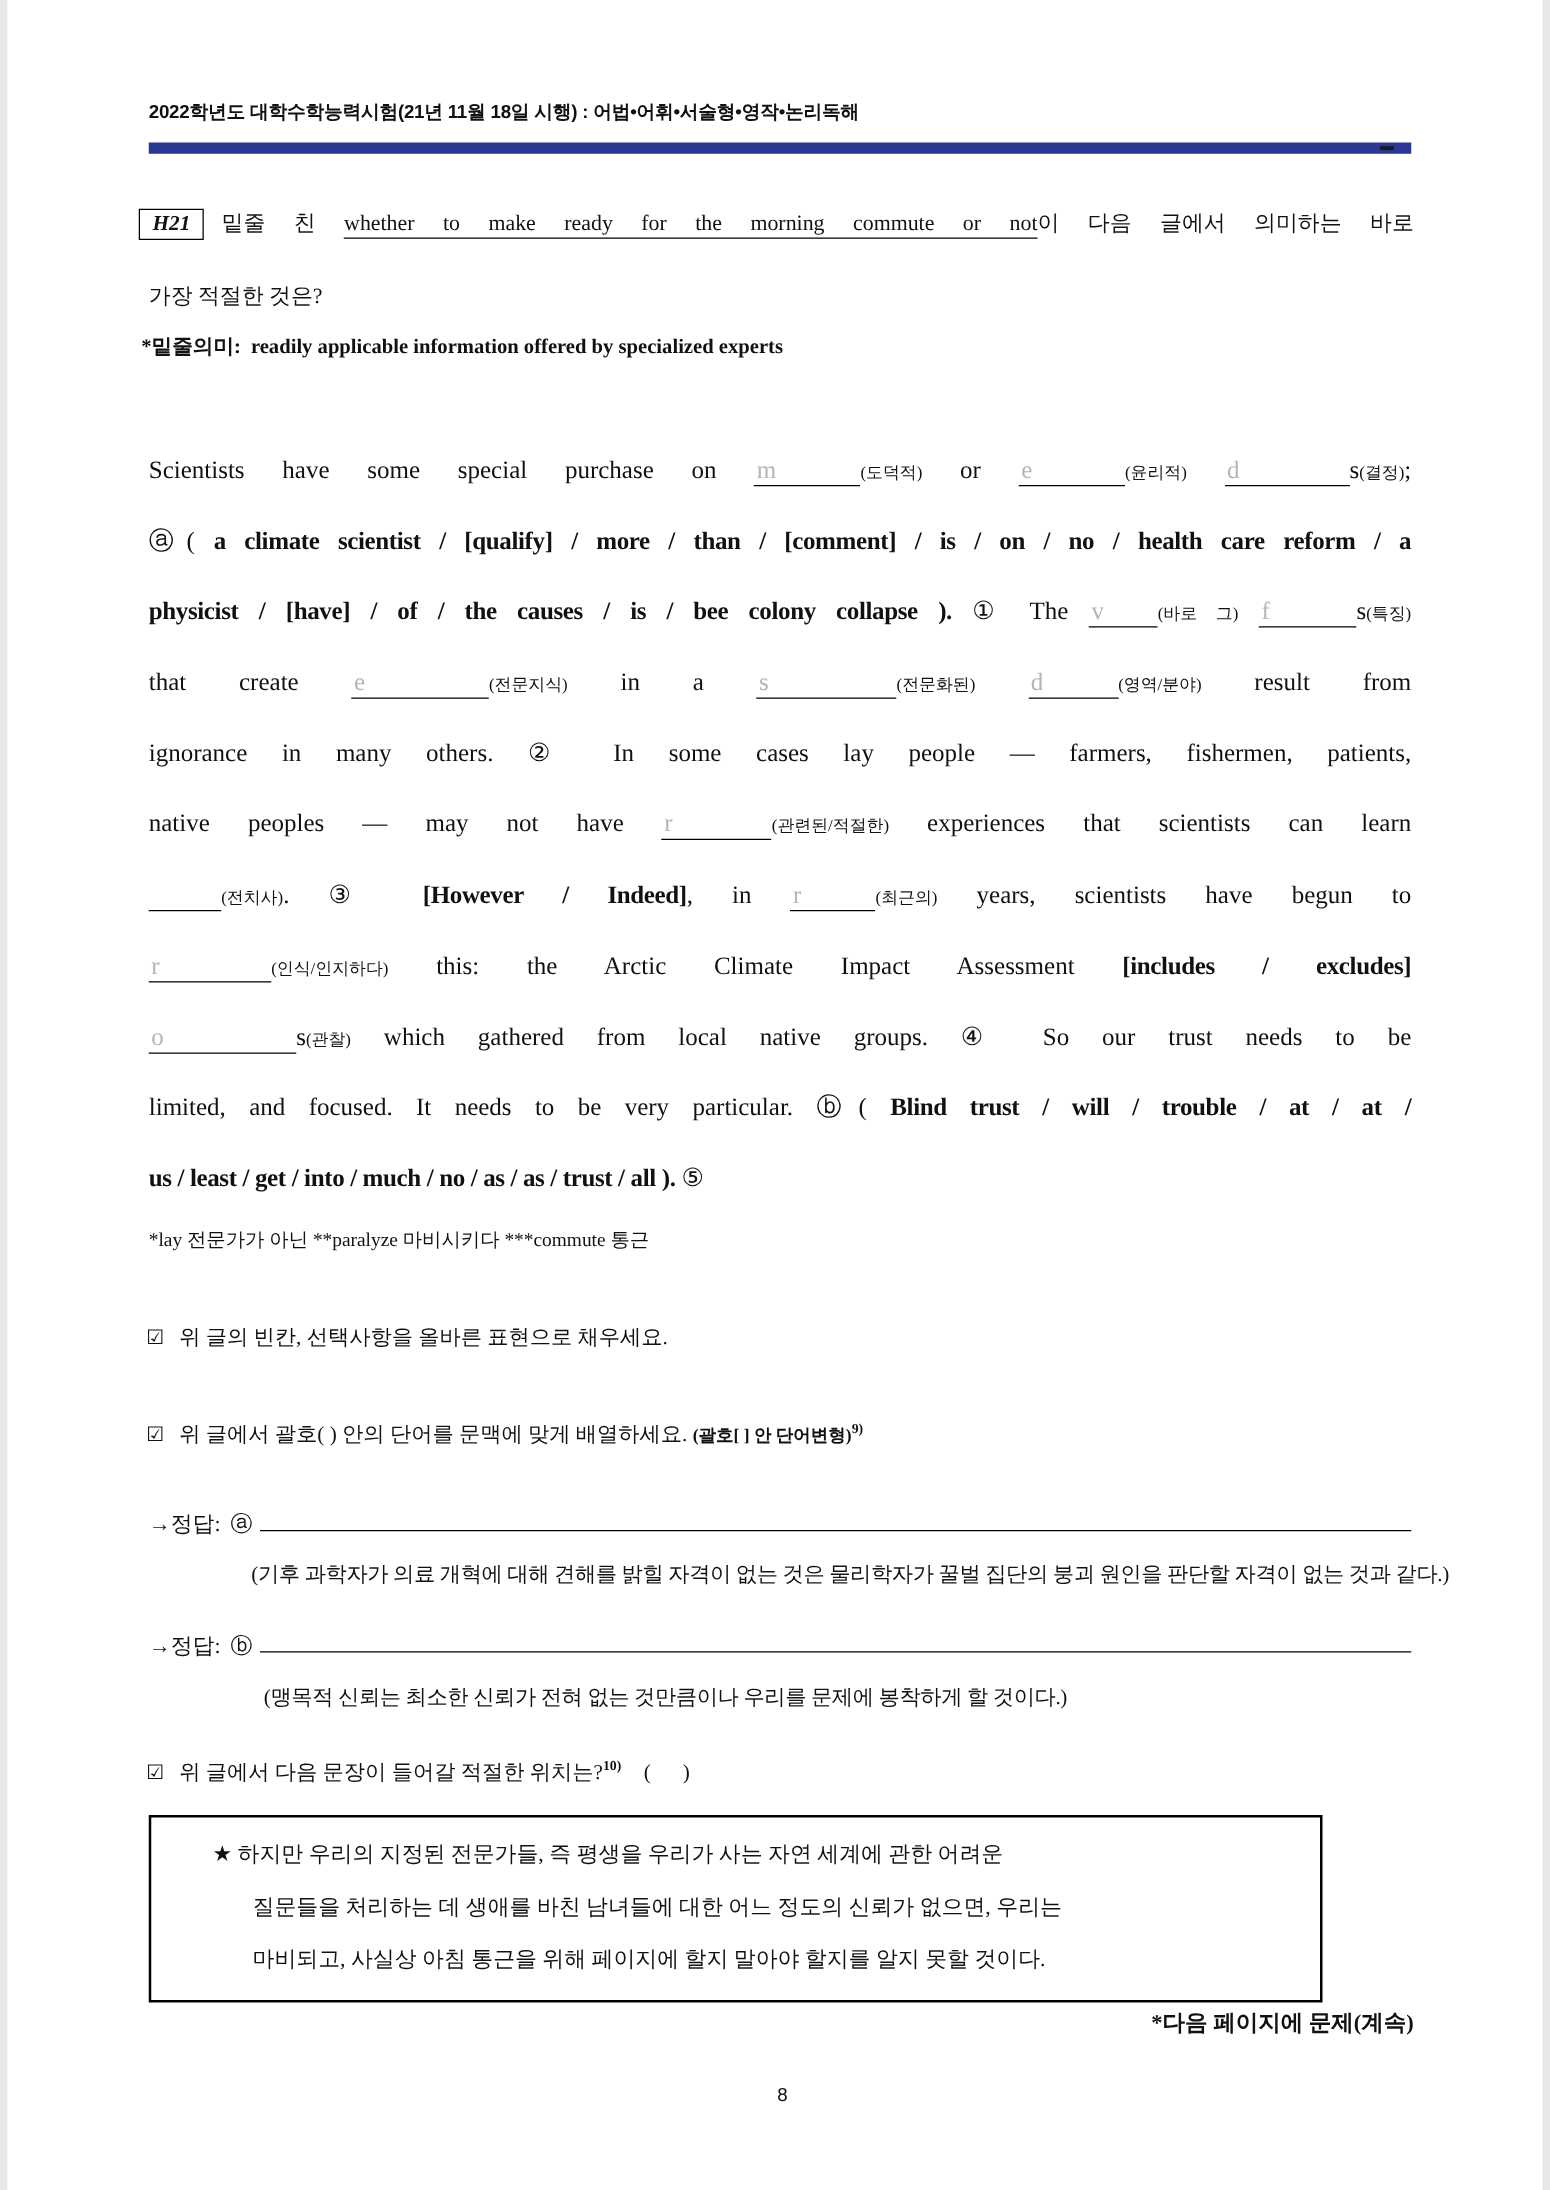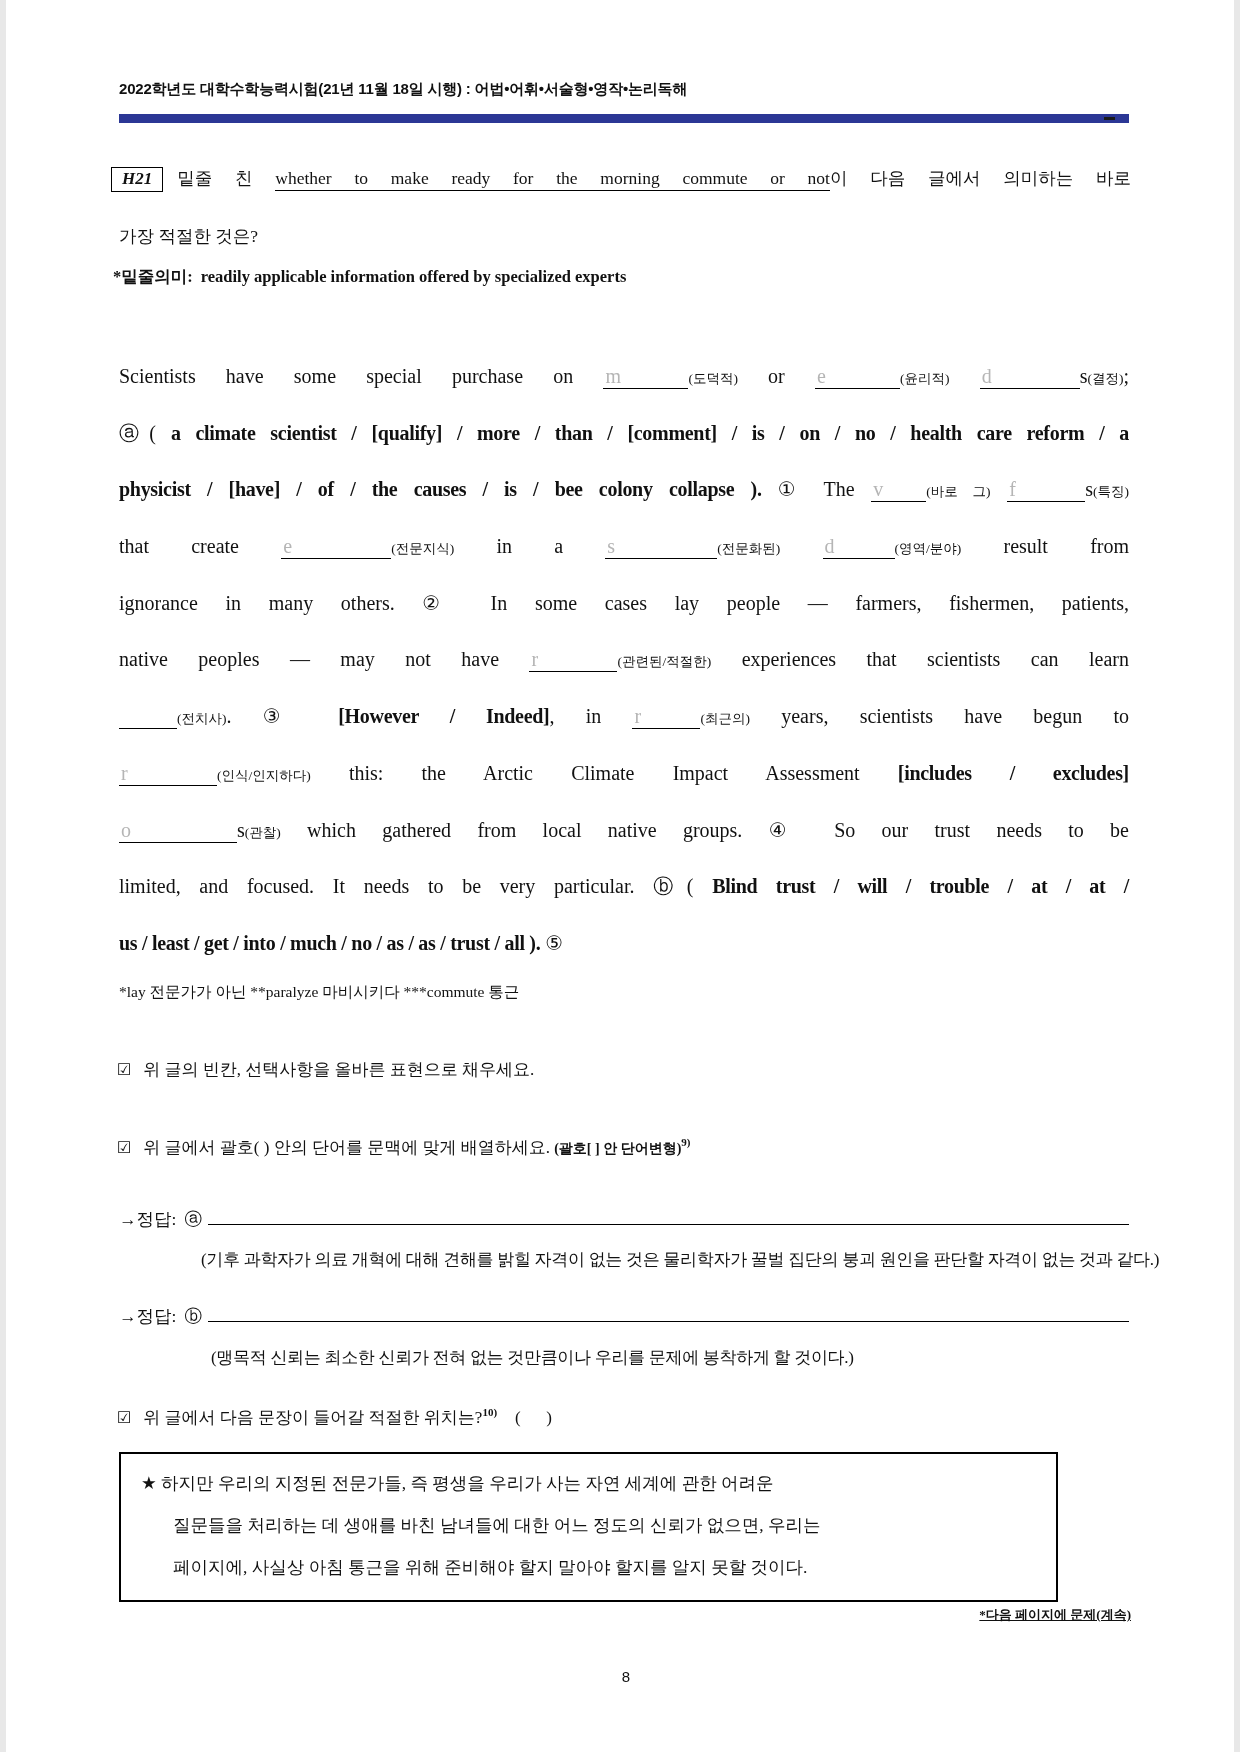--- a/index.html
+++ b/index.html
@@ -37,24 +37,24 @@
 
   .ansrow{position:absolute;left:113px;width:1010px;display:flex;align-items:baseline;font-size:17.5px;white-space:nowrap;}
   .ansmark{margin-left:8px;}
   .ansline{flex:1;border-bottom:1.4px solid #000;height:1.1em;margin-left:6px;}
   .expl{position:absolute;font-size:17px;white-space:nowrap;letter-spacing:-0.3px;}
 
   .slot{white-space:pre;margin-left:18px;}
 
   .ibox{position:absolute;left:113px;top:1452px;width:939px;border:2px solid #000;box-sizing:border-box;
         padding:8px 18px 12px 20px;font-size:17.5px;}
-  .il{line-height:42px;white-space:nowrap;}
+  .il{line-height:42px;white-space:nowrap;margin-left:29px;}
   .il.ind{padding-left:32px;}
 
-  .cont{position:absolute;left:113px;top:1606px;width:1012px;text-align:right;font-weight:bold;font-size:13px;white-space:nowrap;text-decoration:underline;}
+  .cont{position:absolute;left:113px;top:1606px;width:1012px;text-align:right;font-weight:bold;font-size:18px;white-space:nowrap;}
   .pageno{position:absolute;left:0;top:1668px;width:1240px;text-align:center;font-size:15px;
           font-family:"Liberation Sans","DejaVu Sans",sans-serif;}
 </style>
 </head>
 <body>
 
 <div class="page">
 
   <div class="hdr">2022학년도 대학수학능력시험(21년 11월 18일 시행) : 어법•어휘•서술형•영작•논리독해</div>
   <div class="bar">
@@ -108,20 +108,20 @@
   </div>
   <div class="expl" style="left:205px;top:1346px">(맹목적 신뢰는 최소한 신뢰가 전혀 없는 것만큼이나 우리를 문제에 봉착하게 할 것이다.)</div>
 
   <div class="task" style="top:1406px">
     <span class="cb">☑</span><span>위 글에서 다음 문장이 들어갈 적절한 위치는?</span><span class="sup">10)</span><span class="slot">(      )</span>
   </div>
 
   <div class="ibox">
     <div class="il">★ 하지만 우리의 지정된 전문가들, 즉 평생을 우리가 사는 자연 세계에 관한 어려운</div>
     <div class="il ind">질문들을 처리하는 데 생애를 바친 남녀들에 대한 어느 정도의 신뢰가 없으면, 우리는</div>
-    <div class="il ind">페이지에, 사실상 아침 통근을 위해 준비해야 할지 말아야 할지를 알지 못할 것이다.</div>
+    <div class="il ind">마비되고, 사실상 아침 통근을 위해 페이지에 할지 말아야 할지를 알지 못할 것이다.</div>
   </div>
 
   <div class="cont">*다음 페이지에 문제(계속)</div>
 
   <div class="pageno">8</div>
 
 </div>
 
 </body></html>

